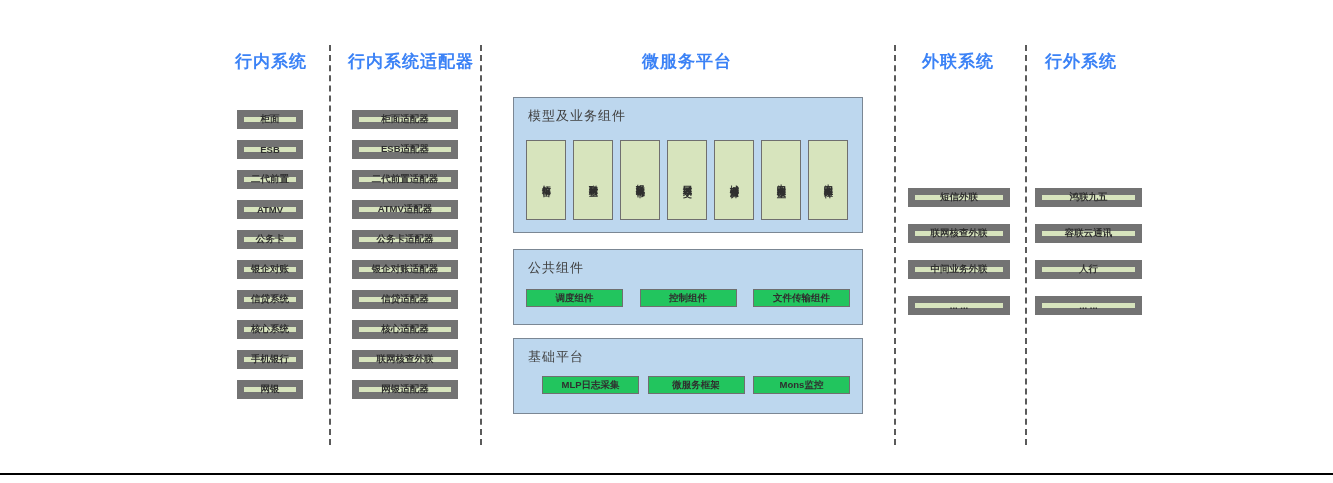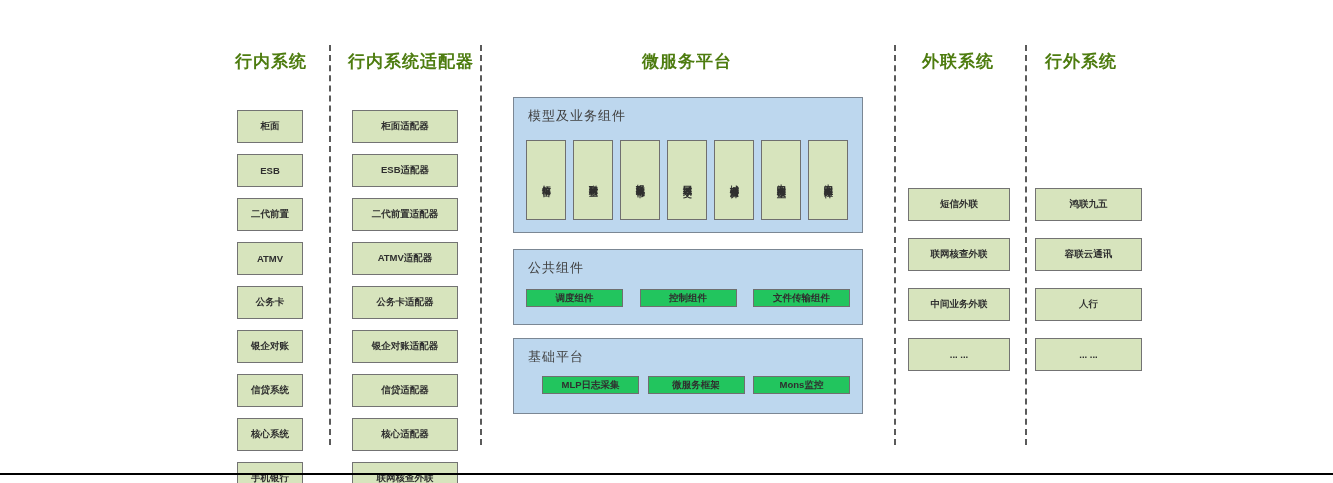--- a/index.html
+++ b/index.html
@@ -6,35 +6,35 @@
   .canvas{
     position:relative;
     width:1333px;height:483px;
     background:#ffffff;
     font-family:"Liberation Sans","DejaVu Sans",sans-serif;
     overflow:hidden;
   }
   
   .col-header{
     position:absolute;top:50px;height:24px;
-    font-size:17px;font-weight:bold;color:#4d7c0f;
+    font-size:17px;font-weight:bold;color:#3b82f6;
     text-align:center;line-height:24px;
     letter-spacing:1px;
   }
   
   .divider{
     position:absolute;top:45px;height:400px;width:0;
     border-left:2px dashed #5a5a5a;
   }
   
   .box-stack{position:absolute;display:flex;flex-direction:column;}
   .sys-box{
     background:#d7e4bd;
-    border:1px solid #737373;
-    height:33px;box-sizing:border-box;
+    border:7px solid #737373;
+    height:19px;box-sizing:border-box;
     display:flex;align-items:center;justify-content:center;
     font-size:9.5px;font-weight:bold;color:#2f2f2f;
     white-space:nowrap;
   }
   .stack-30 .sys-box{margin-bottom:11px;}   
   .stack-36 .sys-box{margin-bottom:17px;}   
   
   .panel{
     position:absolute;left:513px;width:350px;box-sizing:border-box;
     background:#bdd7ee;border:1px solid #7b8794;

